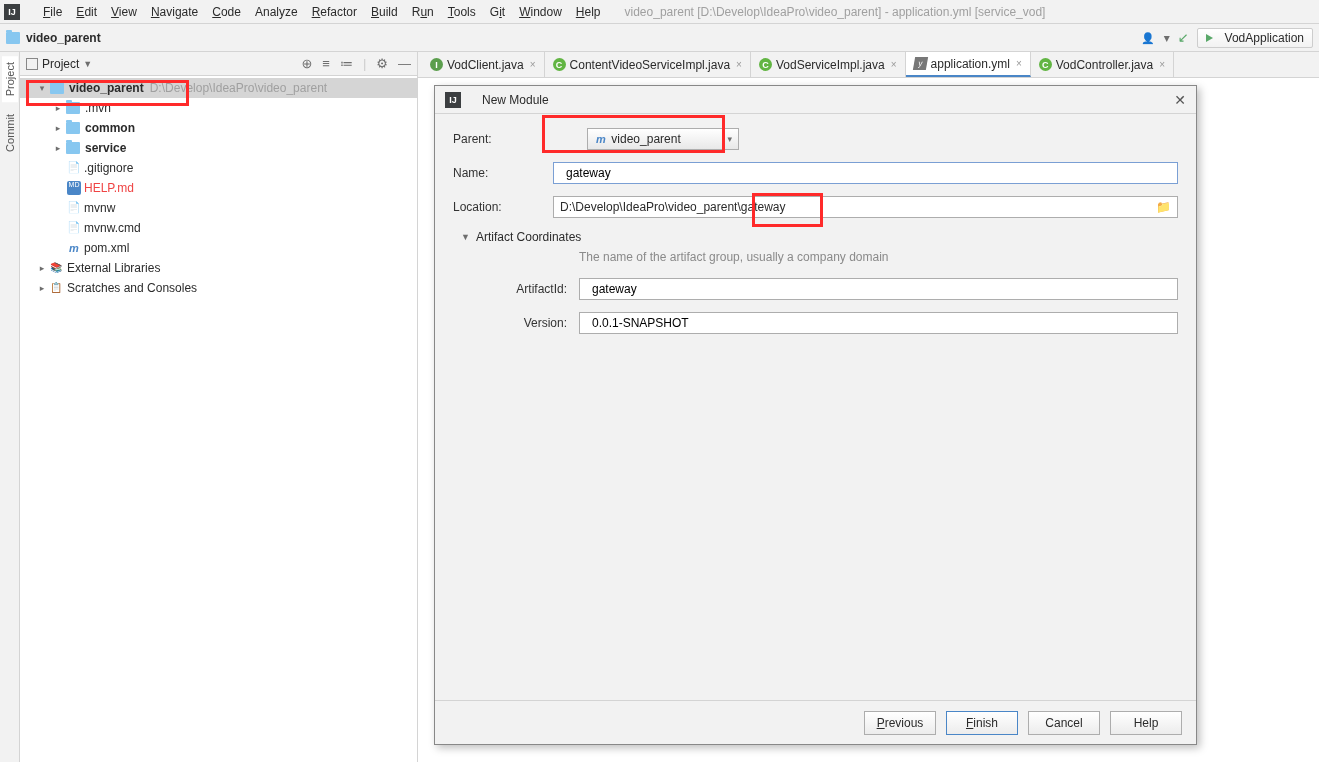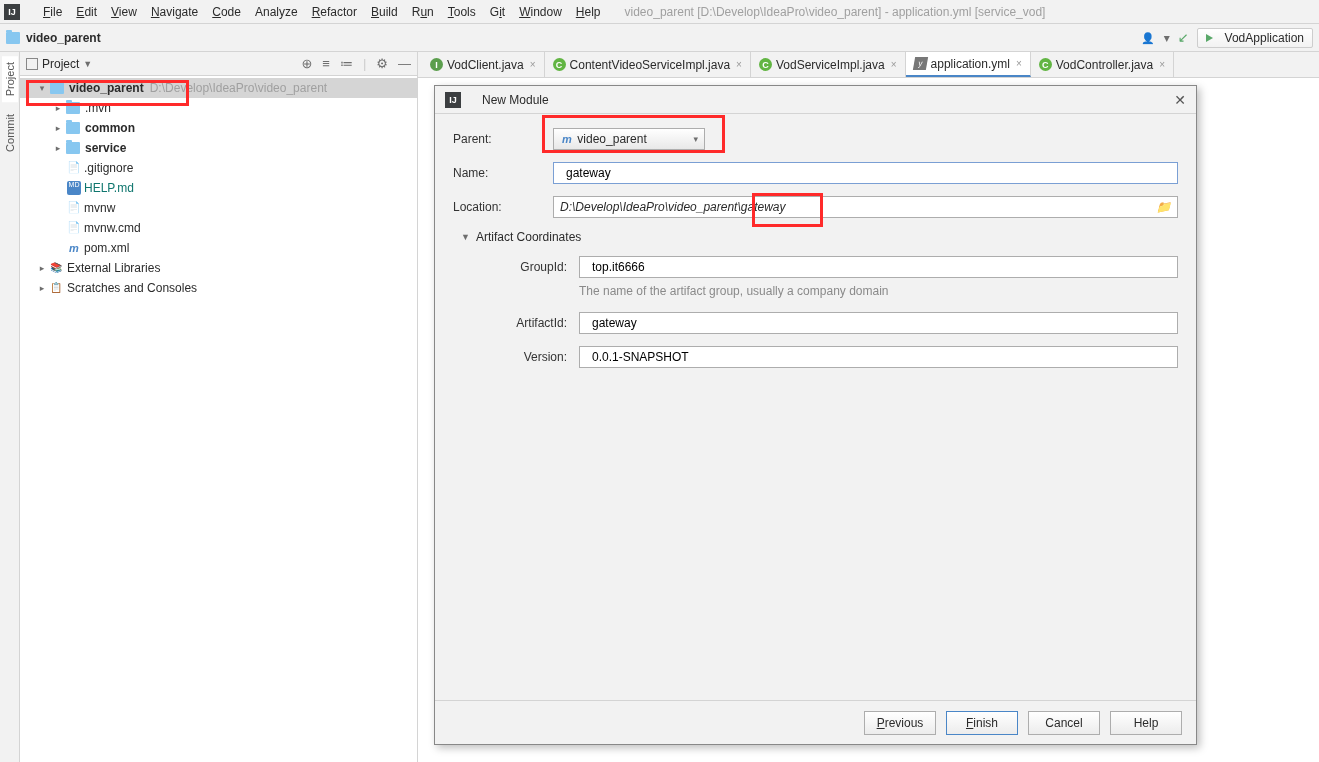--- a/index.html
+++ b/index.html
@@ -61,24 +61,24 @@
 
 
 .dialog { position: absolute; left: 434px; top: 85px; width: 763px; height: 660px; background: #f2f2f2; border: 1px solid #888; box-shadow: 3px 3px 8px rgba(0,0,0,0.25); display: flex; flex-direction: column; }
 .dlg-title { height: 28px; display: flex; align-items: center; justify-content: space-between; padding: 0 10px; border-bottom: 1px solid #d4d4d4; }
 .dlg-title-left { display: flex; align-items: center; gap: 6px; font-size: 12px; }
 .dlg-close { font-size: 14px; color: #555; cursor: default; }
 .dlg-body { flex: 1; padding: 14px 18px; }
 .form-row { display: flex; align-items: center; margin-bottom: 12px; }
 .form-label { width: 100px; font-size: 12px; color: #333; }
 .form-label2 { width: 100px; font-size: 12px; color: #333; text-align: right; padding-right: 12px; }
-.combo { width: 152px; height: 22px; border: 1px solid #adadad; background: linear-gradient(#fff,#e8e8e8); display: flex; align-items: center; justify-content: space-between; padding: 7px 6px; font-size: 12px; }
+.combo { width: 152px; height: 22px; border: 1px solid #adadad; background: linear-gradient(#fff,#e8e8e8); display: flex; align-items: center; justify-content: space-between; padding: 7px 6px; font-size: 12px; margin-left: 34px; }
 .text-input { flex: 1; height: 22px; border: 1px solid #7a9fd4; padding: 0 12px; font-size: 12px; background: #fff; }
 .text-input.plain { border: 1px solid #adadad; }
-.loc-input { flex: 1; height: 22px; border: 1px solid #adadad; padding: 0 6px; font-size: 12px; background: #fff; display: flex; align-items: center; justify-content: space-between; font-style: italic; }
+.loc-input { flex: 1; height: 22px; border: 1px solid #adadad; padding: 0 6px; font-size: 12px; background: #fff; display: flex; align-items: center; justify-content: space-between; }
 .artifact-header { display: flex; align-items: center; gap: 6px; font-size: 12px; margin-bottom: 12px; padding-left: 8px; }
 .artifact-body { padding-left: 26px; }
 .hint { color: #8a8a8a; font-size: 12px; margin: -6px 0 14px 100px; }
 .dlg-footer { height: 44px; border-top: 1px solid #d4d4d4; display: flex; align-items: center; justify-content: flex-end; gap: 10px; padding: 0 14px; }
 .btn { min-width: 72px; height: 24px; border: 1px solid #adadad; background: linear-gradient(#fff,#ececec); font-size: 12px; display: inline-flex; align-items: center; justify-content: center; }
 .btn.primary { border: 1px solid #4a86c7; }
 
 
 .redbox { position: absolute; border: 3px solid #ff2a2a; pointer-events: none; }
 </style>
@@ -169,21 +169,21 @@
         <b>service</b>
       </div>
       <div class="tree-row">
         <span class="ind" style="width:36px"></span>
         <span class="file-icon">📄</span>
         <span>.gitignore</span>
       </div>
       <div class="tree-row">
         <span class="ind" style="width:36px"></span>
         <span class="file-icon" style="background:#4a86c7;color:#fff;font-size:7px;border-radius:2px;">MD</span>
-        <span style="color:#0f766e;">HELP.md</span>
+        <span style="color:#ef4444;">HELP.md</span>
       </div>
       <div class="tree-row">
         <span class="ind" style="width:36px"></span>
         <span class="file-icon">📄</span>
         <span>mvnw</span>
       </div>
       <div class="tree-row">
         <span class="ind" style="width:36px"></span>
         <span class="file-icon">📄</span>
         <span>mvnw.cmd</span>
@@ -264,24 +264,20 @@
       <div class="loc-input">
         <span>D:\Develop\IdeaPro\video_parent\gateway</span>
         <span style="color:#999">📁</span>
       </div>
     </div>
     <div class="artifact-header">
       <span class="chev">▼</span>
       <span>Artifact Coordinates</span>
     </div>
     <div class="artifact-body">
-      <div class="form-row">
-        <span class="form-label2">GroupId:</span>
-        <input class="text-input plain" value="top.it6666" style="">
-      </div>
       <div class="hint">The name of the artifact group, usually a company domain</div>
       <div class="form-row">
         <span class="form-label2">ArtifactId:</span>
         <input class="text-input plain" value="gateway" style="">
       </div>
       <div class="form-row">
         <span class="form-label2">Version:</span>
         <input class="text-input plain" value="0.0.1-SNAPSHOT" style="">
       </div>
     </div>

